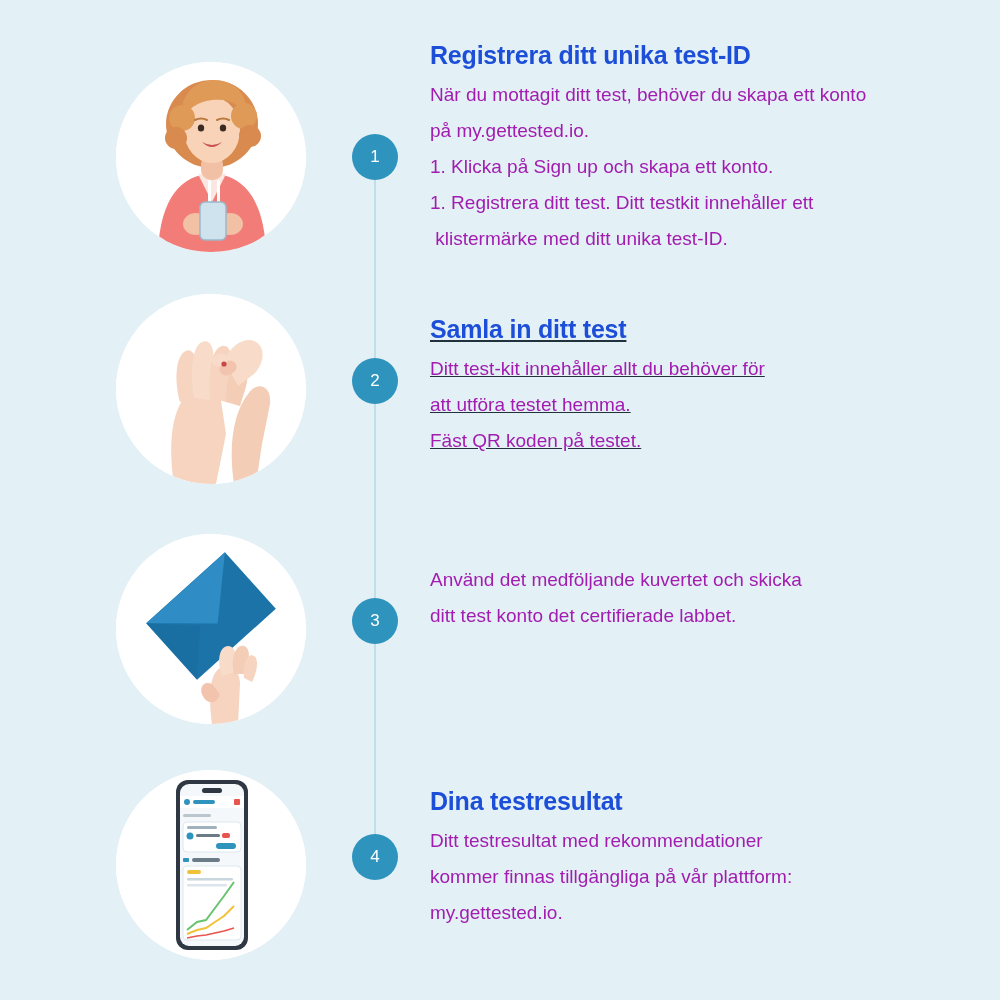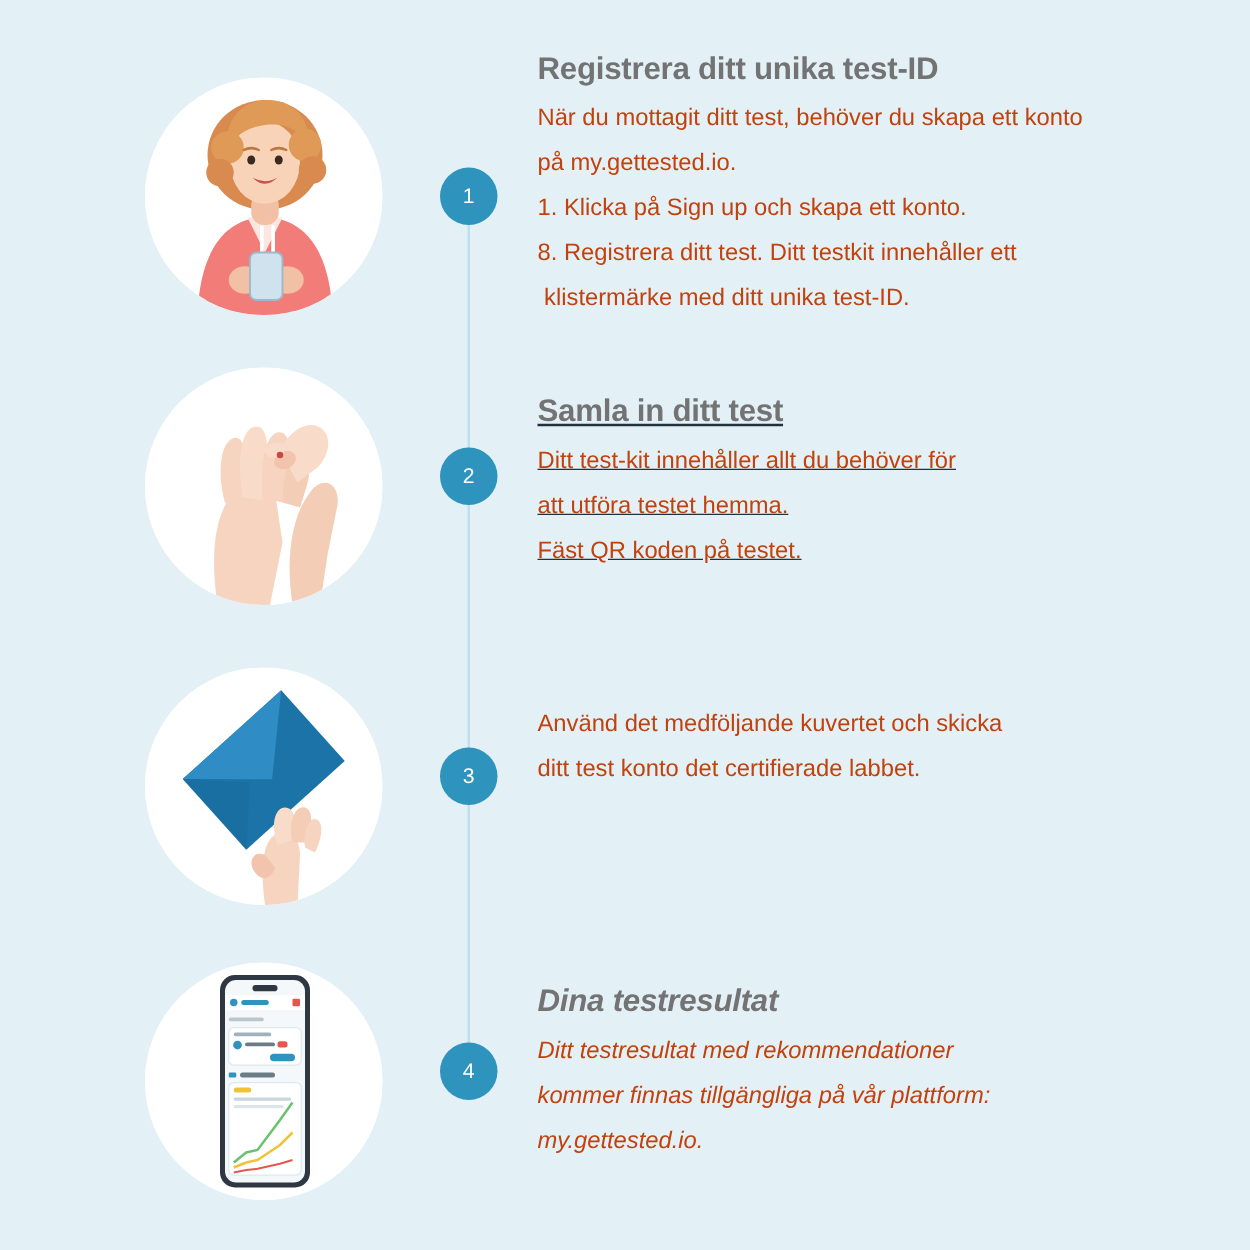--- a/index.html
+++ b/index.html
@@ -93,35 +93,35 @@
 
   
   .text {
     position: absolute;
     left: 418px;
     width: 545px;
   }
   .step-1 .text { top: 0px; }
   .step-2 .text { top: 42px; text-decoration: underline; }
   .step-3 .text { top: 50px; }
-  .step-4 .text { top: 38px; font-style: italic; }
+  .step-4 .text { top: 38px; }
 
   .title {
     font-size: 25px;
     font-weight: bold;
-    color: #737373;
+    color: #1d4ed8;
     letter-spacing: -0.2px;
     margin: 0 0 7px 0;
     line-height: 1.2;
   }
 
   .line {
     font-size: 19px;
     line-height: 36px;
-    color: #c2410c;
+    color: #a21caf;
     white-space: pre;
   }
 </style>
 </head>
 <body>
 
 <div class="page">
   <div class="inner">
 
     <div class="timeline-line"></div>
@@ -165,21 +165,21 @@
 
           <rect x="84" y="140" width="26" height="38" rx="5" fill="#cfe3ef" stroke="#9bb9c9" stroke-width="1.5"></rect>
         </svg>
       </div>
       <div class="badge">1</div>
       <div class="text">
         <div class="title">Registrera ditt unika test-ID</div>
         <div class="line">När du mottagit ditt test, behöver du skapa ett konto</div>
         <div class="line">på my.gettested.io.</div>
         <div class="line">1. Klicka på Sign up och skapa ett konto.</div>
-        <div class="line">8. Registrera ditt test. Ditt testkit innehåller ett</div>
+        <div class="line">1. Registrera ditt test. Ditt testkit innehåller ett</div>
         <div class="line"> klistermärke med ditt unika test-ID.</div>
       </div>
     </div>
 
     <div class="step step-2">
       <div class="photo">
         <svg width="190" height="190" viewBox="0 0 190 190" aria-hidden="true">
           <rect width="190" height="190" fill="#ffffff"></rect>
 
           <path d="M58 190 C52 150 56 120 68 104 C78 90 96 88 104 100 L110 140 L100 190 Z" fill="#f6d4c0"></path>

